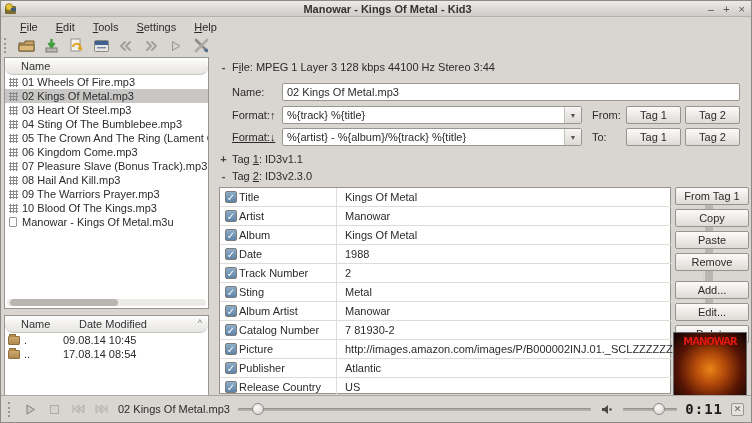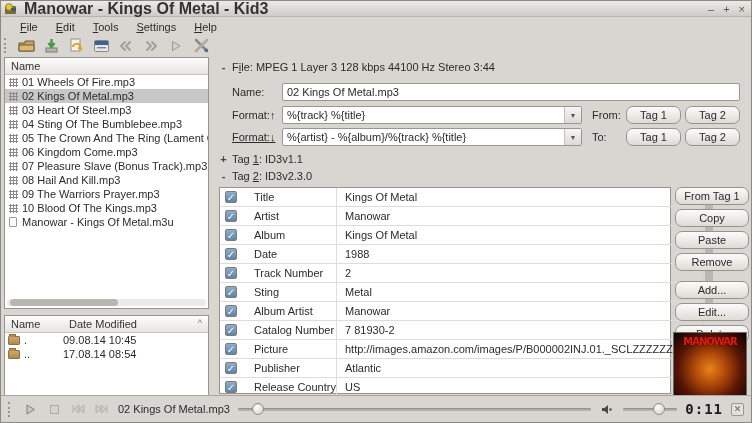--- a/index.html
+++ b/index.html
@@ -7,35 +7,35 @@
   .window {
     position:relative; width:752px; height:423px; overflow:hidden;
     background:#d9d5d1; border:1px solid #8c8884;
     font-family:"Liberation Sans", sans-serif; font-size:11px; color:#2b2b2b;
   }
   
   .titlebar { position:absolute; top:0; left:0; right:0; height:16px;
     background:linear-gradient(#eceae8,#cfccc8); border-bottom:1px solid #b6b2ae;
     display:flex; align-items:center; }
   .app-icon { width:12px; height:11px; margin-left:4px; }
-  .win-title { position:absolute; left:0; right:0; font-weight:bold; font-size:16px; color:#333; pointer-events:none;padding-left:23px; }
+  .win-title { position:absolute; left:0; right:0; text-align:center; font-weight:bold; font-size:11px; color:#333; pointer-events:none;padding-left:23px; }
   .win-controls { position:absolute; right:6px; top:0; height:16px; display:flex; gap:9px; align-items:center; color:#555; font-size:11px; line-height:16px; }
   .win-btn { cursor:default; }
   
   .menubar { position:absolute; top:17px; left:0; right:0; height:17px; display:flex; align-items:center; padding-left:10px; }
   .menu-item { padding:1px 9px; }
   .u { text-decoration:underline; text-underline-offset:1px; }
   
   .toolbar { position:absolute; top:34px; left:0; right:0; height:21px; display:flex; align-items:center; gap:7px; padding-left:3px; }
   .grip { width:4px; height:15px; border-left:2px dotted #9a968f; margin-right:2px; }
   .tbtn { width:18px; height:17px; display:flex; align-items:center; justify-content:center; }
   
   .panel { background:#fff; border:1px solid #989490; position:absolute; overflow:hidden; }
   .panel-header { height:17px; background:linear-gradient(#fdfdfd,#e6e4e1); border-bottom:1px solid #c8c5c1;
-    display:flex; align-items:center; padding-left:6px; color:#333; }
+    display:flex; align-items:center; padding-left:16px; color:#333;border-radius:8px; }
   .file-panel { top:56px; left:3px; width:205px; height:252px; }
   .file-row { height:14px; line-height:14px; display:flex; align-items:center; white-space:nowrap; overflow:hidden; padding-left:4px; }
   .file-row.sel { background:#c9c7c5; }
   .mp3-icon { display:inline-block; width:9px; height:9px; margin-right:4px; flex:0 0 9px;
     background-image:radial-gradient(circle, #8a8a8a 1px, transparent 1.2px); background-size:3px 3px; }
   .doc-icon { display:inline-block; width:8px; height:10px; margin-right:5px; flex:0 0 8px;
     background:#fdfdfd; border:1px solid #9a9a9a; border-radius:1px; }
   .hscroll { position:absolute; left:2px; right:2px; bottom:2px; height:7px; background:#eceae7; border-radius:4px; }
   .hscroll .thumb { position:absolute; left:3px; top:0; width:108px; height:7px; background:#b9b5b0; border-radius:4px; }
   .dir-panel { top:314px; left:3px; width:205px; height:81px; }
@@ -51,28 +51,28 @@
   .line { position:absolute; left:4px; right:8px; display:flex; align-items:center; gap:4px; }
   .toggle { color:#444; width:9px; text-align:center; font-weight:bold; }
   .flabel { width:46px; }
   .input, .combo { background:#fff; border:1px solid #9a9690; border-radius:2px; height:18px; display:flex; align-items:center; }
   .input { flex:1; padding:0 4px; }
   .combo { flex:1; }
   .combo .val { flex:1; padding:0 4px; white-space:nowrap; overflow:hidden; }
   .combo .drop { width:17px; align-self:stretch; border-left:1px solid #c2bfbb; background:linear-gradient(#f7f6f5,#dcd9d5);
     display:flex; align-items:center; justify-content:center; color:#555; font-size:7px; }
   .dirlabel { width:36px; padding-left:6px; }
-  .btn { height:18px; border:1px solid #97938e; border-radius:7px; background:linear-gradient(#fcfbfa,#dedbd6);
+  .btn { height:18px; border:1px solid #97938e; border-radius:2px; background:linear-gradient(#fcfbfa,#dedbd6);
     display:flex; align-items:center; justify-content:center; padding:0 8px; color:#2b2b2b; }
   .tagbtn { width:55px; }
   
   .tag-table { position:absolute; top:130px; left:4px; width:452px; bottom:0; background:#fff; border:1px solid #989490; display:flex; }
   .tt-rows { flex:1; }
   .tt-row { height:19px; border-bottom:1px solid #dedcd9; display:flex; align-items:center; }
-  .tt-name { width:117px; border-right:1px solid #dedcd9; height:100%; display:flex; align-items:center; padding-left:5px; gap:17px; }
+  .tt-name { width:117px; border-right:1px solid #dedcd9; height:100%; display:flex; align-items:center; padding-left:5px; gap:2px; }
   .tt-val { flex:1; padding-left:8px; white-space:nowrap; overflow:hidden; }
   .cb { width:12px; height:12px; border:1px solid #7e7a76; border-radius:2px; flex:0 0 12px;
     background:linear-gradient(#8fadc9,#5e84aa); color:#fff; font-size:10px; line-height:11px; text-align:center; }
   .cb::after { content:"✓"; }
   .vscroll { width:11px; background:#eceae7; border-left:1px solid #d4d1cd; position:relative; }
   .vscroll .thumb { position:absolute; top:2px; left:1px; width:8px; height:118px; background:#b9b5b0; border-radius:4px; }
   .side-buttons { position:absolute; left:460px; width:74px; top:130px; }
   .side-buttons .btn { width:74px; margin-bottom:4px; }
   .gap { height:6px; }
   .album-art { position:absolute; left:458px; top:275px; width:74px; height:64px; border:1px solid #6a6a6a;

